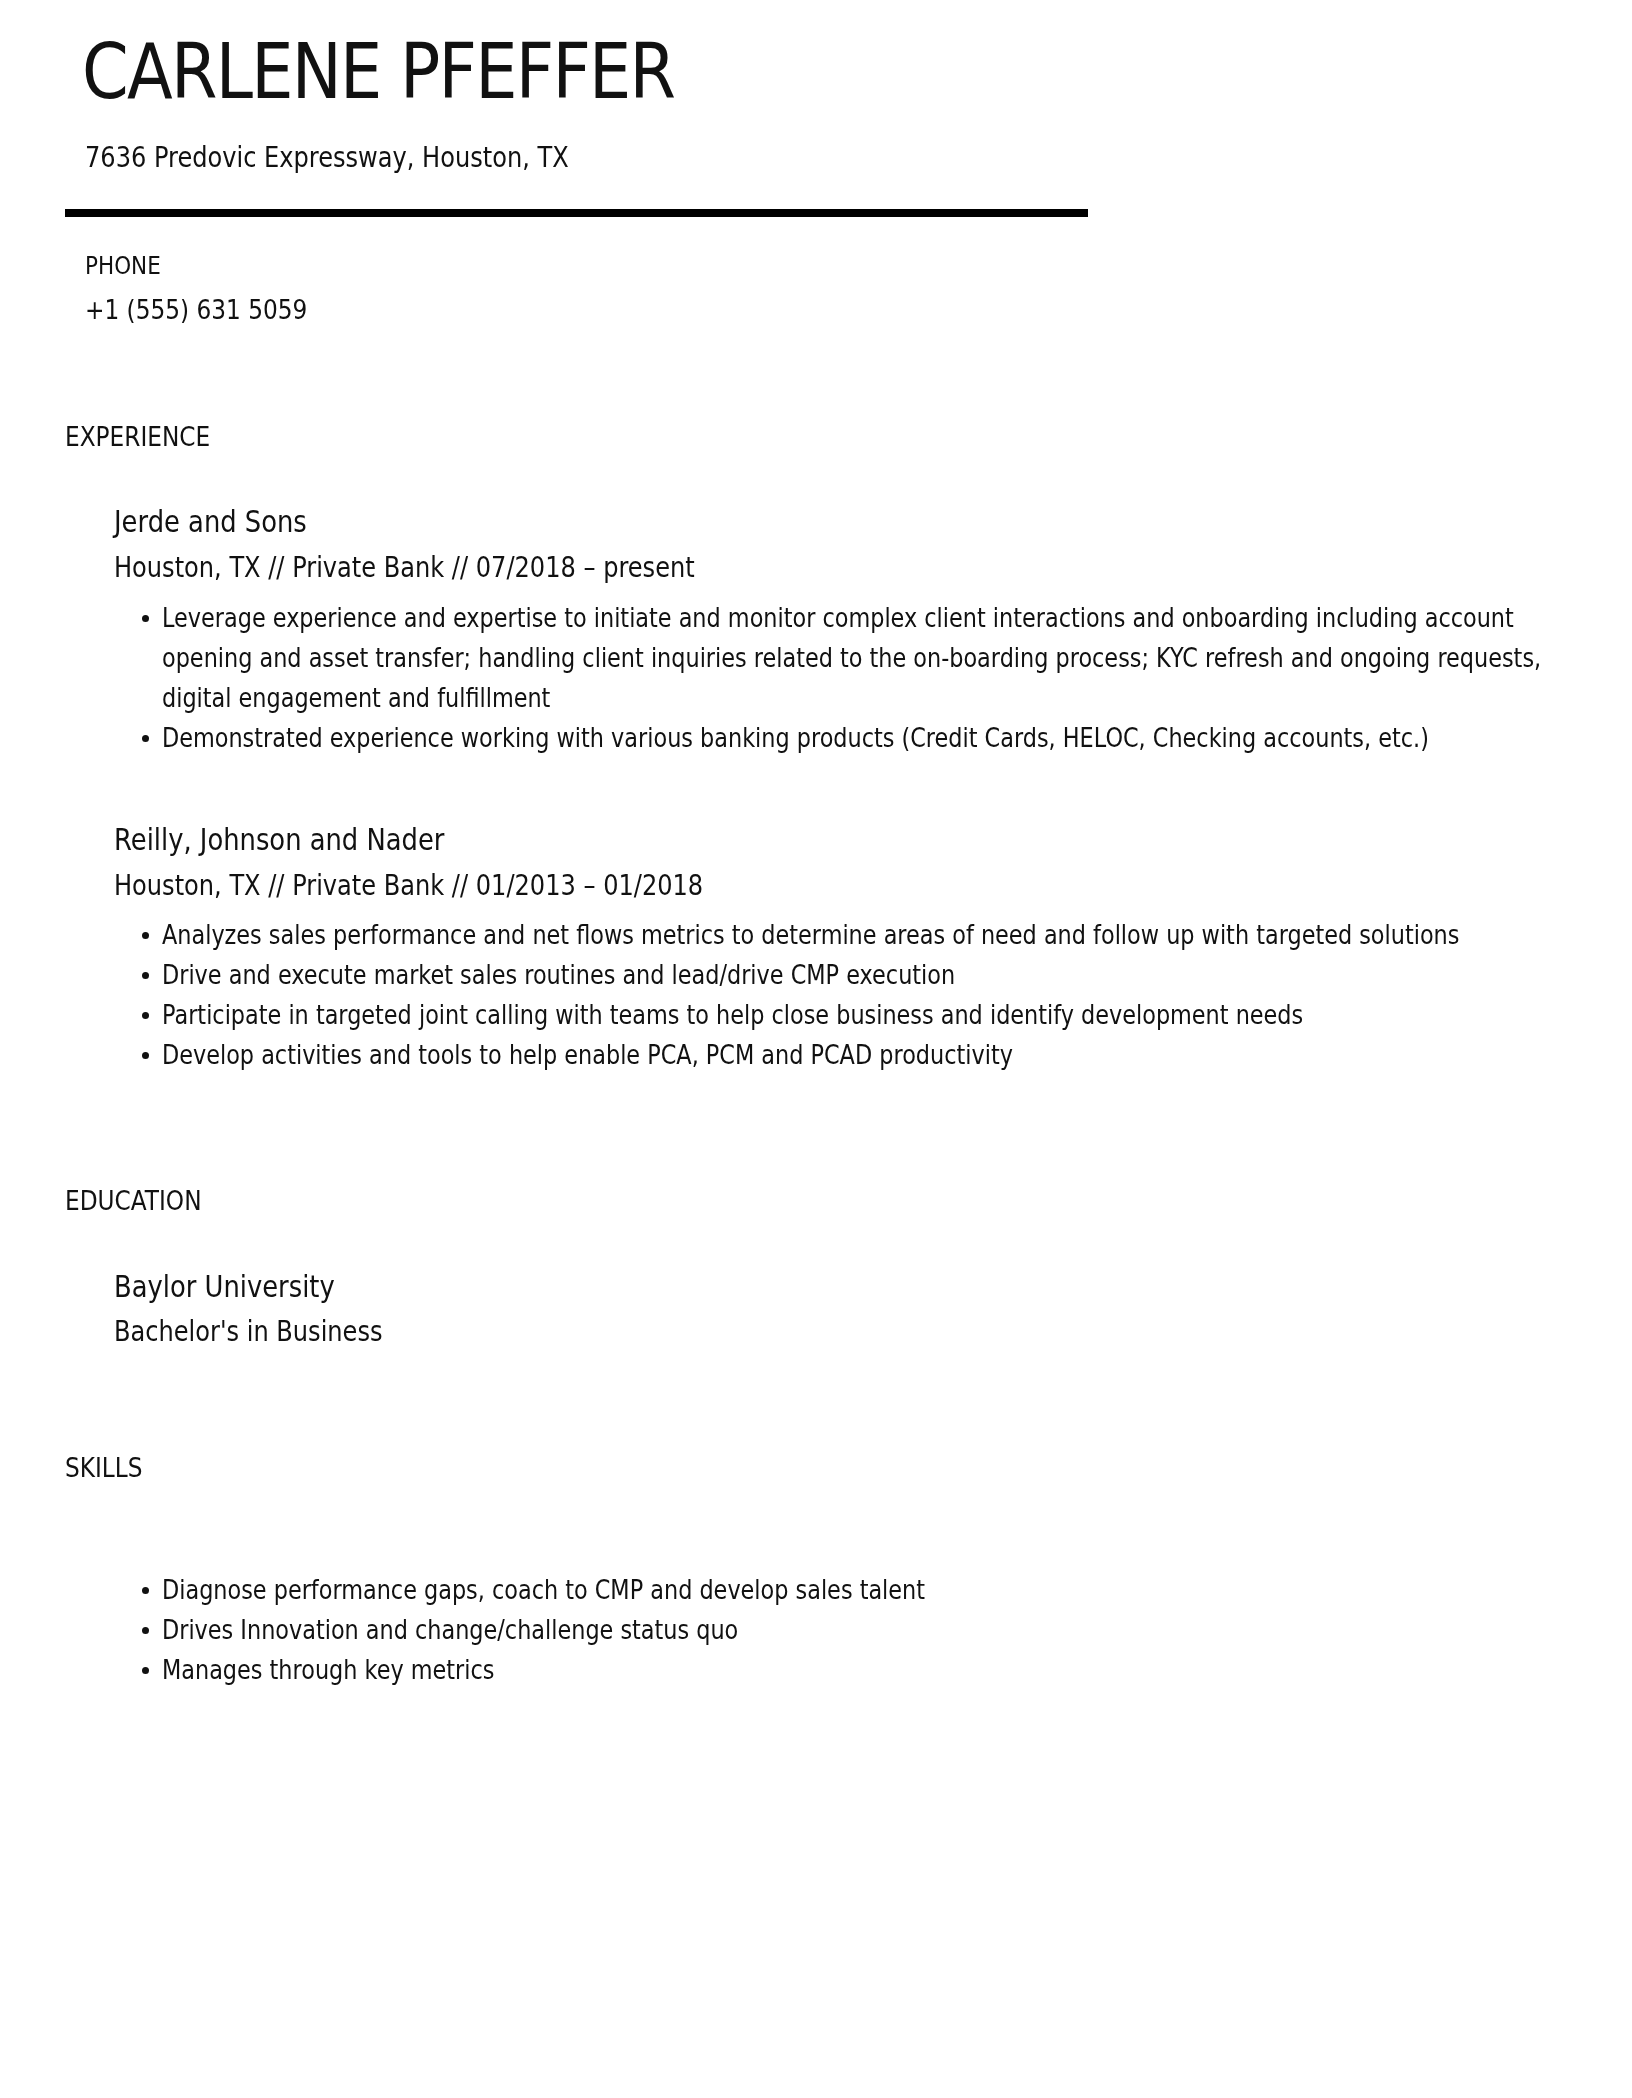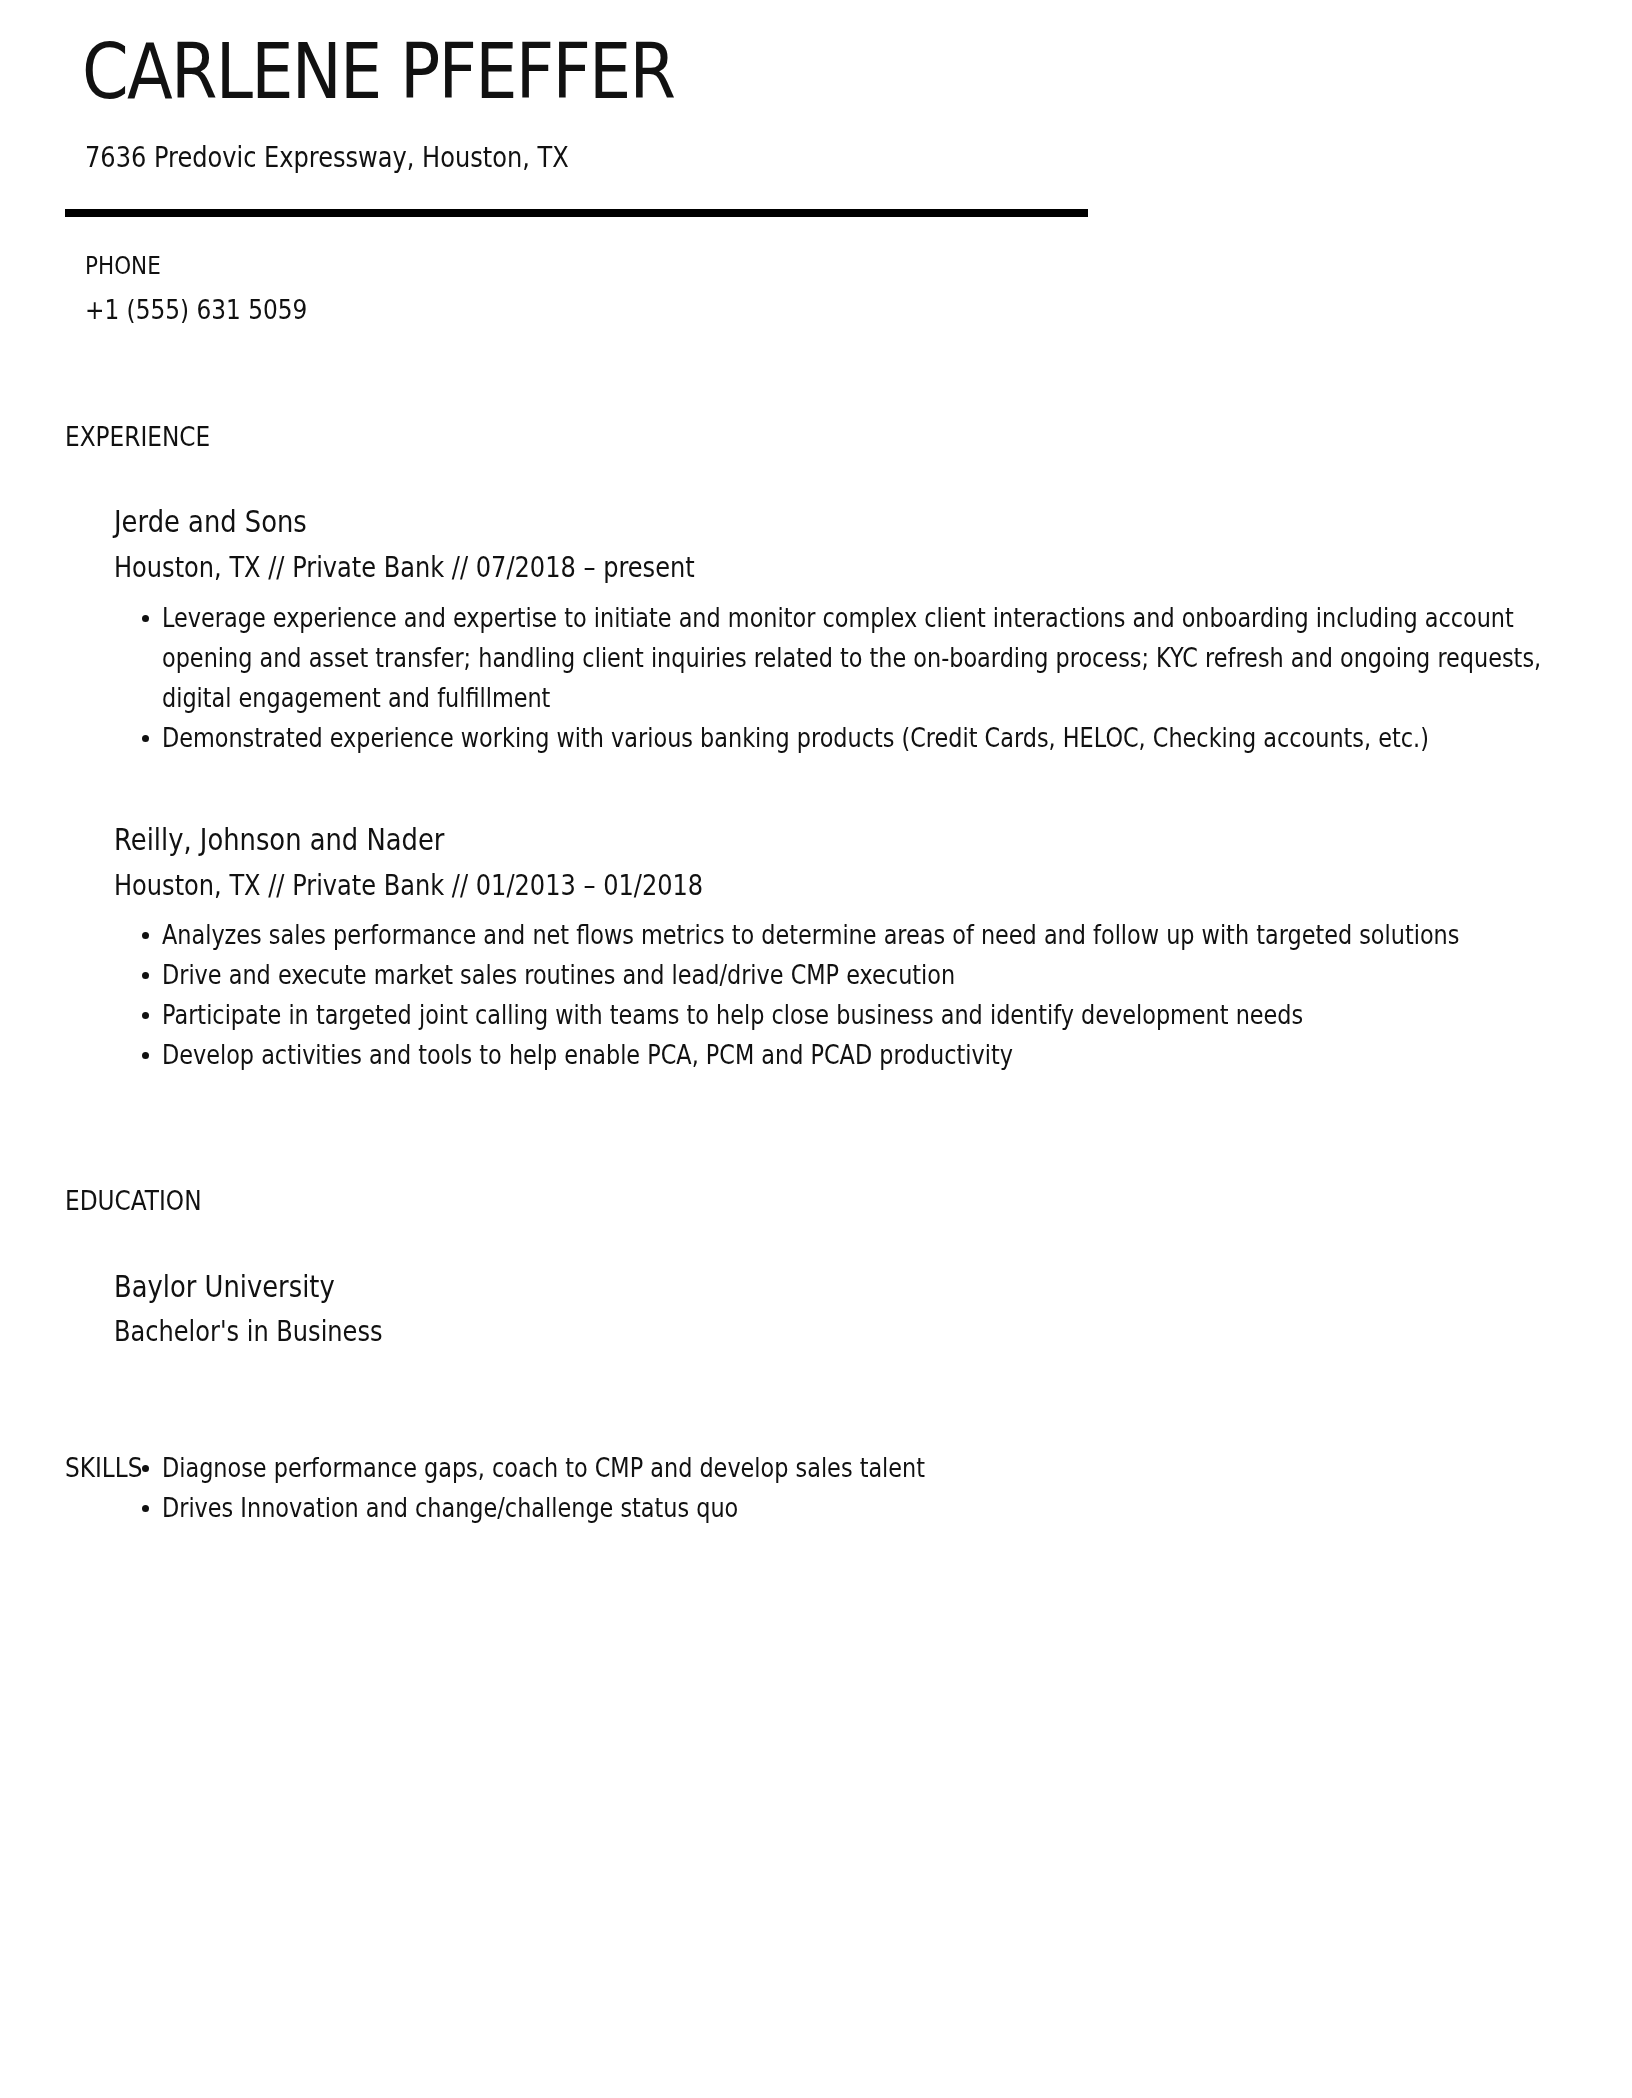--- a/index.html
+++ b/index.html
@@ -101,16 +101,17 @@
     <span class="dot"></span>
     <span class="txt">Develop activities and tools to help enable PCA, PCM and PCAD productivity</span>
   </li>
 </ul>
 
 <div class="section-title" style="top:1185px">EDUCATION</div>
 <div class="entry-title" style="top:1269px">Baylor University</div>
 <div class="entry-meta" style="top:1315px">Bachelor's in Business</div>
 
 <div class="section-title" style="top:1452px">SKILLS</div>
-<ul class="bullets" style="top:1448px">
+<ul class="bullets" style="top:1570px">
   <li><span class="dot"></span><span class="txt">Diagnose performance gaps, coach to CMP and develop sales talent</span></li>
   <li><span class="dot"></span><span class="txt">Drives Innovation and change/challenge status quo</span></li>
+  <li><span class="dot"></span><span class="txt">Manages through key metrics</span></li>
 </ul>
 
 </body></html>

